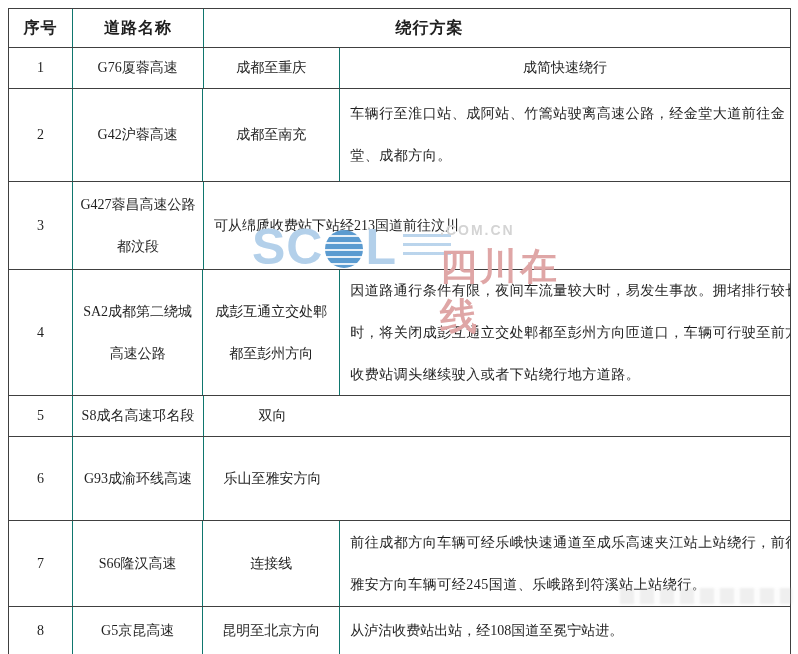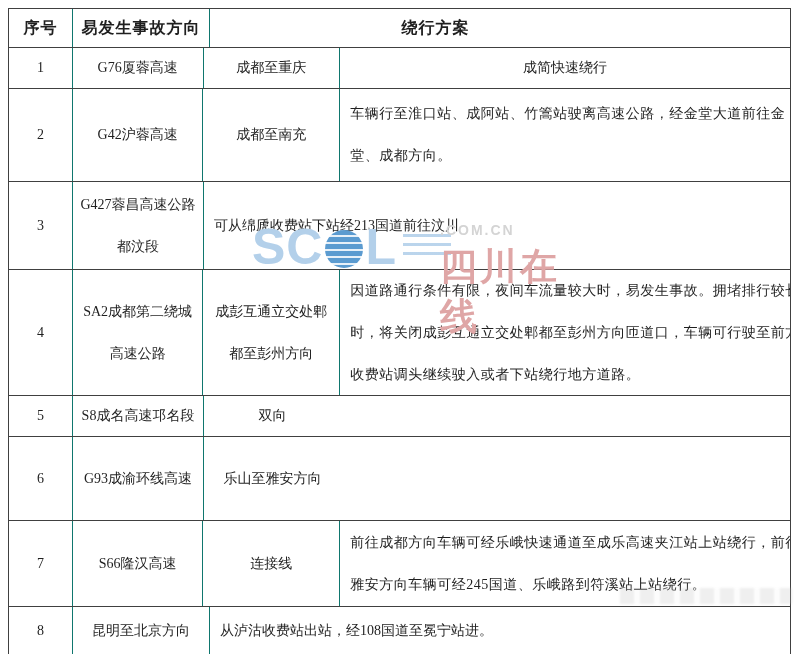--- a/index.html
+++ b/index.html
@@ -128,21 +128,21 @@
 </style>
 </head>
 <body>
 
 <div class="page">
 
   <div class="table">
 
     <div class="trow hrow">
       <div class="cell c1 h-head">序号</div>
-      <div class="cell c3 h-head">易发生事故方向</div>
+      <div class="cell c2 h-head">道路名称</div>
       <div class="cell c4 h-head">绕行方案</div>
     </div>
 
     <div class="trow">
       <div class="cell c1 h-40">1</div>
       <div class="cell c2 h-40">G76厦蓉高速</div>
       <div class="cell c3 h-40">成都至重庆</div>
       <div class="cell c4 h-40">成简快速绕行</div>
     </div>
 
@@ -187,20 +187,21 @@
     <div class="trow">
       <div class="cell c1 h-85">7</div>
       <div class="cell c2 h-85">S66隆汉高速</div>
       <div class="cell c3 h-85">连接线</div>
       <div class="cell c4 h-85 left spread">前往成都方向车辆可经乐峨快速通道至成乐高速夹江站上站绕行，前往
 雅安方向车辆可经245国道、乐峨路到符溪站上站绕行。</div>
     </div>
 
     <div class="trow">
       <div class="cell c1 h-47">8</div>
+      <div class="cell c2 h-47">G5京昆高速</div>
       <div class="cell c3 h-47">昆明至北京方向</div>
       <div class="cell c4 h-47 left">从泸沽收费站出站，经108国道至冕宁站进。</div>
     </div>
 
   </div>
 
   <div class="watermark">
     <div class="wm-scol">
         <span>SC</span>
         <span class="wm-globe"></span>

